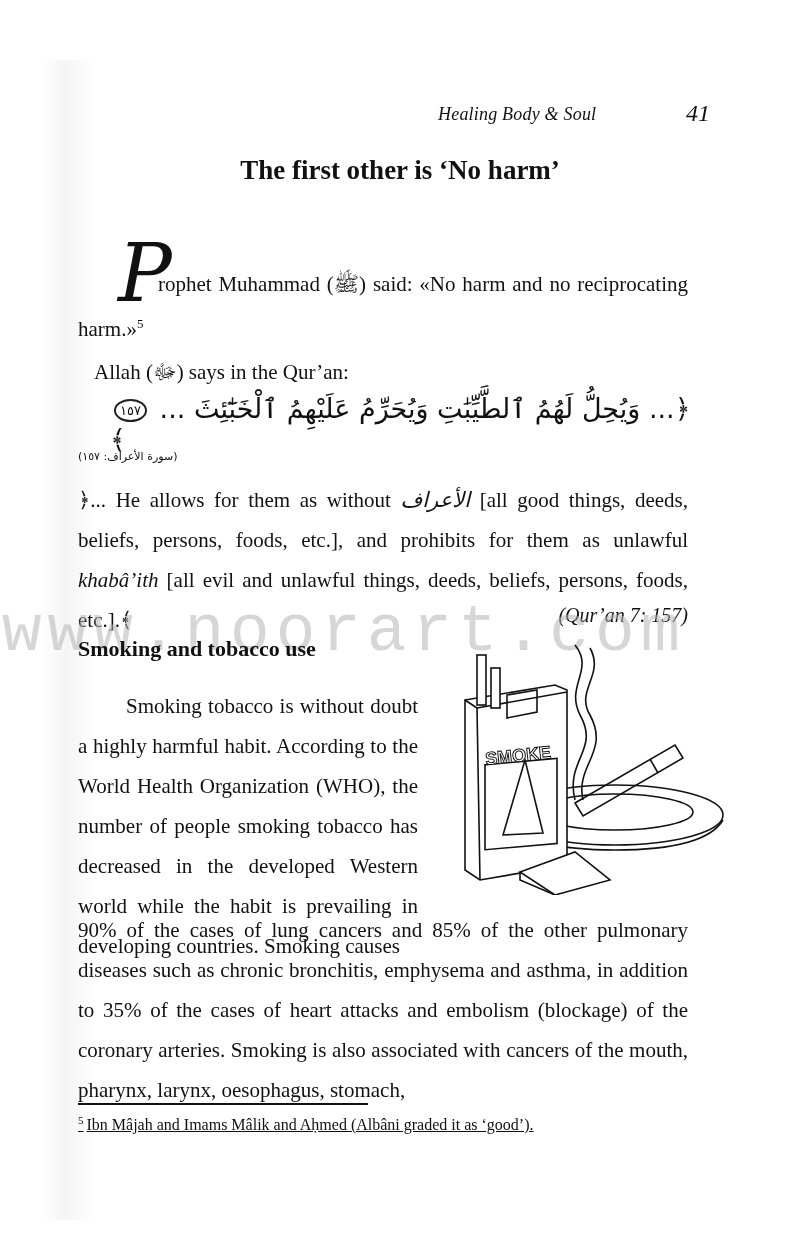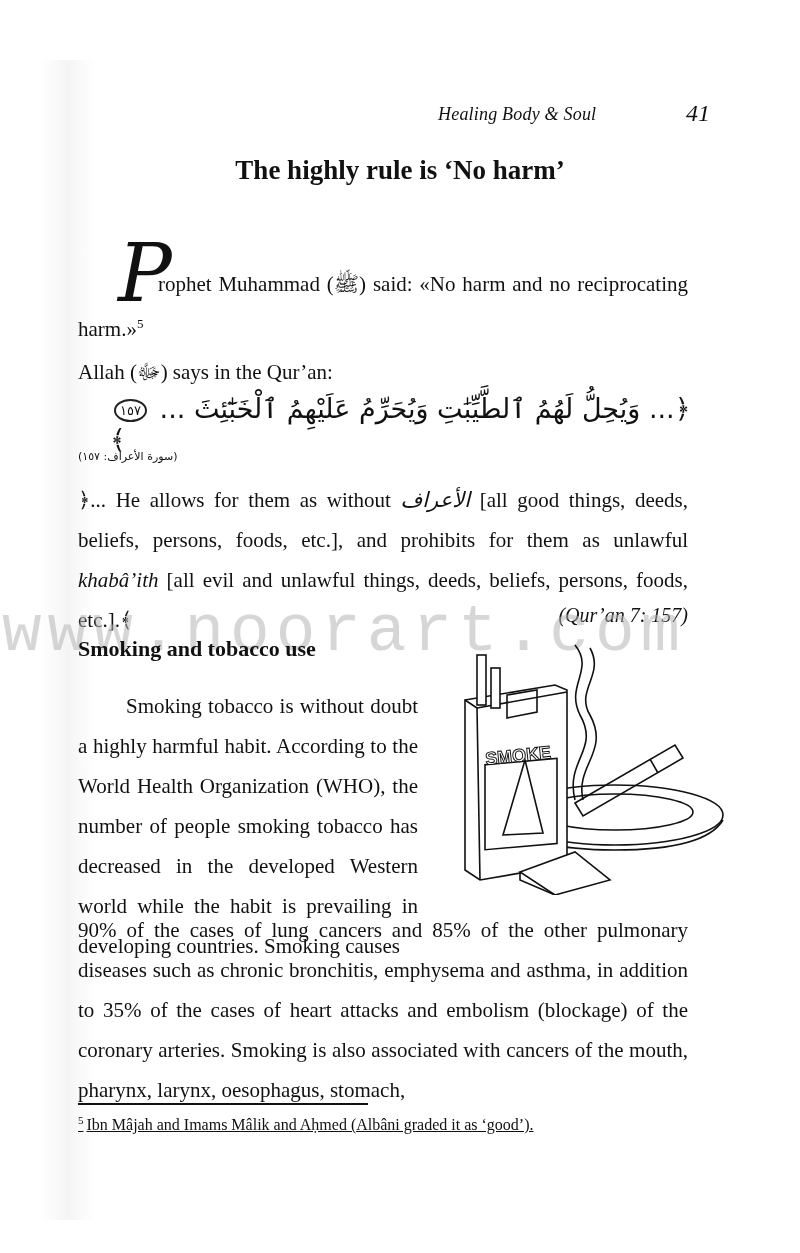--- a/index.html
+++ b/index.html
@@ -25,21 +25,21 @@
     .para {
       position: absolute; left: 78px; width: 610px; font-size: 21px; line-height: 40px;
       text-align: justify;
     }
     .dropcap {
       position: absolute; left: 118px; top: 234px; font-family: "DejaVu Serif", serif;
       font-style: italic; font-size: 80px; line-height: 80px; font-weight: 300; color: #111;
     }
     .p1 { top: 264px; text-indent: 80px; }
     .p1 sup { font-size: 13px; }
-    .p2 { top: 352px; }
+    .p2 { top: 352px; margin-left: 16px; }
     .arabic-verse {
       position: absolute; left: 110px; top: 393px; width: 590px; text-align: left;
       font-family: "DejaVu Sans", sans-serif; font-size: 27px; direction: rtl;
     }
     .verse-marker {
       display: inline-block; border: 2px solid #222; border-radius: 50%; font-size: 13px;
       padding: 2px 4px; vertical-align: middle; margin: 0 4px;
     }
     .arabic-ref {
       position: absolute; left: 78px; top: 450px; font-family: "DejaVu Sans", sans-serif;
@@ -67,21 +67,21 @@
     .footnote sup { font-size: 11px; margin-right: 3px; }
   </style>
 </head>
 <body>
 
 <div class="page-shadow"></div>
 
 <div class="running-head">Healing Body &amp; Soul</div>
 <div class="page-number">41</div>
 
-<div class="title">The highly rule is ‘No harm’</div>
+<div class="title">The first other is ‘No harm’</div>
 
 <div class="dropcap">P</div>
 <div class="para p1">
   <span>rophet Muhammad (ﷺ) said: «No harm and no reciprocating harm.»</span><sup>5</sup>
 </div>
 
 <div class="para p2">Allah (ﷻ) says in the Qur’an:</div>
 
 <div class="arabic-verse">
   <span>﴿... </span>

